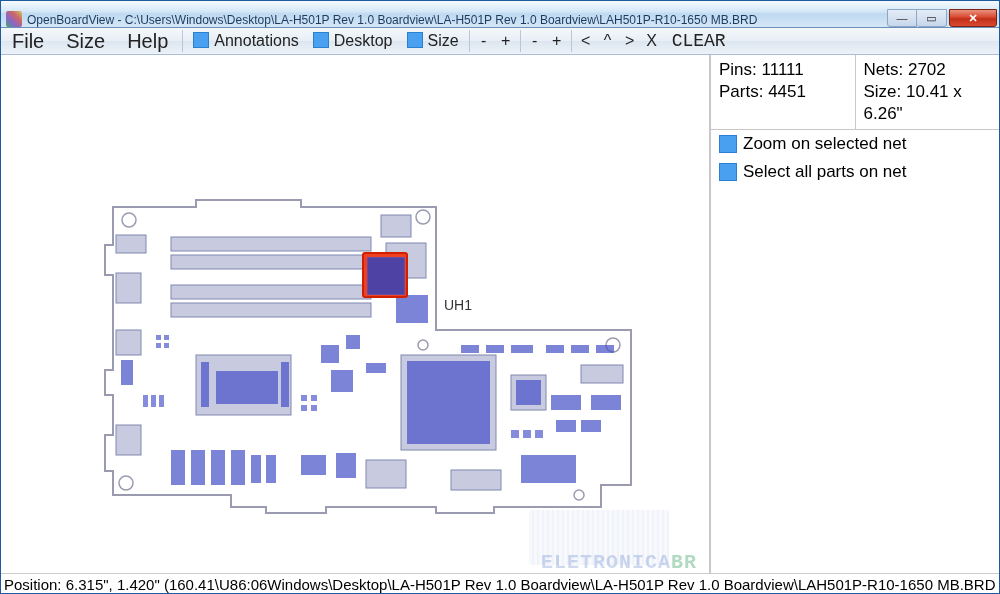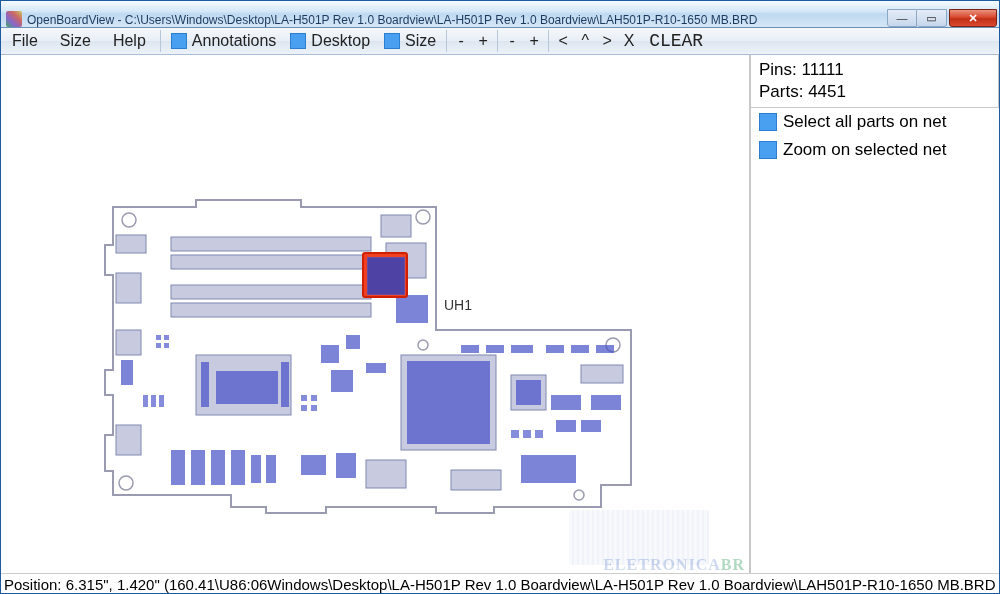--- a/index.html
+++ b/index.html
@@ -12,50 +12,50 @@
     .win-buttons { display: flex; }
     .win-btn { width: 30px; height: 18px; margin-top: -2px; display: flex; align-items: center; justify-content: center; font-size: 11px; color: #333; border-radius: 0 0 3px 3px; }
     .win-min, .win-max { background: linear-gradient(#e4ecf6,#c7d7ec); border: 1px solid #8ba7c6; }
     .win-close { width: 48px; background: linear-gradient(#e9927e,#d9482f 45%,#c13018 55%,#d9482f); border: 1px solid #7a2415; color: #fff; font-weight: bold; margin-right: 2px; }
     .win-max { border-left: none; }
     .win-btn:first-child { border-radius: 0 0 0 3px; }
     .win-close { border-radius: 0 0 3px 3px; margin-left: 2px; }
     
     
     .menubar { height: 27px; background: linear-gradient(#f5f8fb,#e8eef5 50%,#dde6f0 51%,#ecf2f8); display: flex; align-items: center; border-bottom: 1px solid #a9bed6; }
-    .menu-item { padding: 16px 11px; height: 100%; display: flex; align-items: center; font-size: 16px; color: #222; }
+    .menu-item { padding: 16px 11px; height: 100%; display: flex; align-items: center; font-size: 20px; color: #222; }
     .tb-sep { width: 1px; height: 22px; background: #b7c7da; margin: 0 3px; }
     .checkbox-sq { width: 16px; height: 16px; background: #49a0f0; border: 1px solid #2c7ed0; margin-right: 5px; }
-    .tb-label { display: flex; align-items: center; padding: 0 7px; font-size: 16px; color: #222; }
+    .tb-label { display: flex; align-items: flex-start; padding: 0 7px; font-size: 16px; color: #222; }
     .tb-btn { width: 22px; height: 22px; display: flex; align-items: center; justify-content: center; font-size: 16px; color: #222; border: 1px solid transparent; }
     .tb-btn.wide { width: auto; padding: 0 8px; font-size: 18px; font-family: Liberation Mono, monospace; }
     
     
     .content { display: flex; height: 518px; }
     .canvas { flex: 1; background: #fff; position: relative; border-right: 2px solid #c8c8c8; }
-    .sidebar { width: 248px; background: #fff; display: flex; flex-direction: column; }
+    .sidebar { width: 288px; background: #fff; display: flex; flex-direction: column; }
     .stats { display: flex; border-bottom: 1px solid #c8c8c8; }
     .stats-col { flex: 1; padding: 4px 8px; font-size: 17px; line-height: 1.3; }
     .stats-col:first-child { border-right: 1px solid #c8c8c8; }
     .opt-row { display: flex; align-items: center; padding: 4px 8px; font-size: 17px; }
     .opt-row .checkbox-sq { width: 18px; height: 18px; margin-right: 6px; }
     
     
     .statusbar { height: 21px; background: #fff; border-top: 1px solid #ccc; font-size: 15px; padding: 0 3px; white-space: nowrap; overflow: hidden; display: flex; align-items: center; position: relative; }
     
     
     .board-wrap { position: absolute; left: 100px; top: 140px; }
     .board-outline { fill: none; stroke: #9a9ab0; stroke-width: 2; }
     .hole { fill: none; stroke: #9a9ab0; stroke-width: 1.5; }
     .comp { fill: #4550c8; opacity: 0.7; }
     .comp-light { fill: #c8cae0; stroke: #8088b0; }
     .sel { fill: #f04020; stroke: #d02000; stroke-width: 2; }
     .sel-inner { fill: #4550c8; opacity: 0.8; }
     .uh1 { position: absolute; font-size: 14px; color: #333; margin-left: 29px; }
-    .watermark { position: absolute; right: 4px; bottom: -1px; font-size: 16px; font-weight: 800; letter-spacing: 1px; color: rgba(80,120,200,0.28); font-family: Liberation Serif, serif; }
+    .watermark { position: absolute; right: 12px; bottom: -1px; font-size: 20px; font-weight: 800; letter-spacing: 1px; color: rgba(80,120,200,0.28); font-family: Liberation Mono, monospace; }
     .watermark b { color: rgba(0,130,50,0.3); }
     .watermark-pcb { position: absolute; right: 40px; bottom: 8px; width: 140px; height: 55px; background: repeating-linear-gradient(90deg, rgba(70,100,180,0.04) 0 3px, rgba(70,100,180,0.08) 3px 5px); border-radius: 3px; }
   </style>
 </head>
 <body>
 
 <div class="titlebar">
   <div class="titlebar-icon"></div>
   <div class="titlebar-text">
     <span>OpenBoardView</span> - <span>C:\Users\Windows\Desktop\LA-H501P Rev 1.0 Boardview\LA-H501P Rev 1.0 Boardview\LAH501P-R10-1650 MB.BRD</span>
@@ -197,27 +197,31 @@
     <div class="watermark-pcb"></div>
     <div class="watermark"><span>ELETRONICA</span><b>BR</b></div>
   </div>
 
   <div class="sidebar">
     <div class="stats">
       <div class="stats-col">
         <div><span>Pins:</span> <span>11111</span></div>
         <div><span>Parts:</span> <span>4451</span></div>
       </div>
+      <div class="stats-col">
+        <div><span>Nets:</span> <span>2702</span></div>
+        <div><span>Size:</span> <span>10.41 x 6.26"</span></div>
+      </div>
     </div>
     <div class="opt-row">
       <span class="checkbox-sq"></span>
+      <span>Zoom on selected net</span>
+    </div>
+    <div class="opt-row">
+      <span class="checkbox-sq"></span>
       <span>Select all parts on net</span>
-    </div>
-    <div class="opt-row">
-      <span class="checkbox-sq"></span>
-      <span>Zoom on selected net</span>
     </div>
   </div>
 </div>
 
 <div class="statusbar">
   <span>Position: 6.315", 1.420" (160.41\U86:06Windows\Desktop\LA-H501P Rev 1.0 Boardview\LA-H501P Rev 1.0 Boardview\LAH501P-R10-1650 MB.BRD</span>
 </div>
 
 </body></html>

